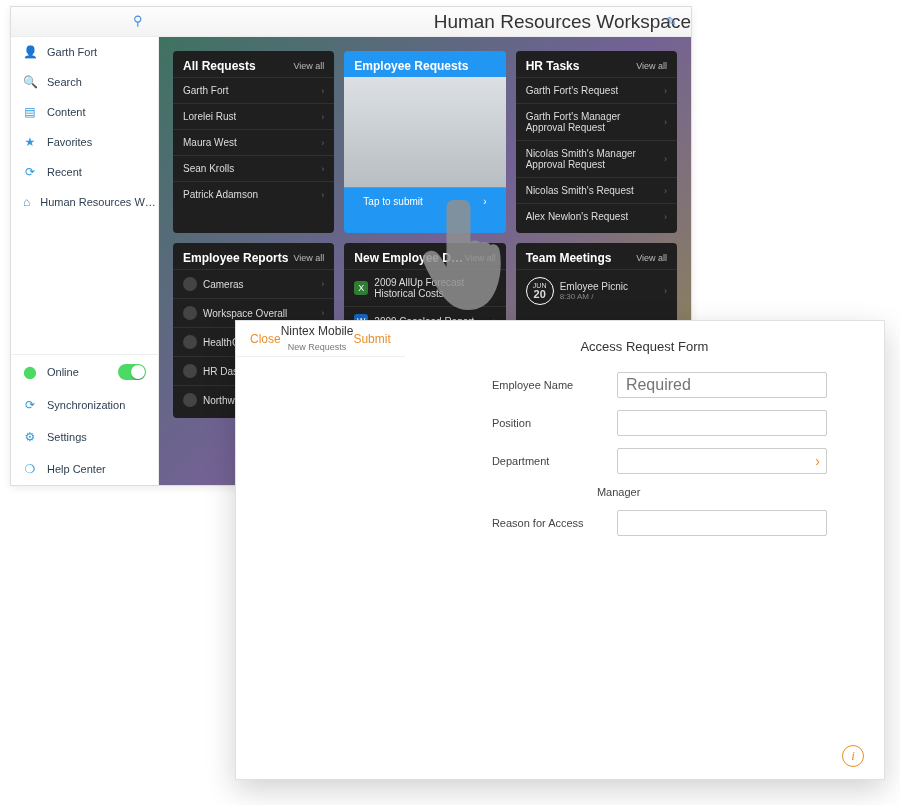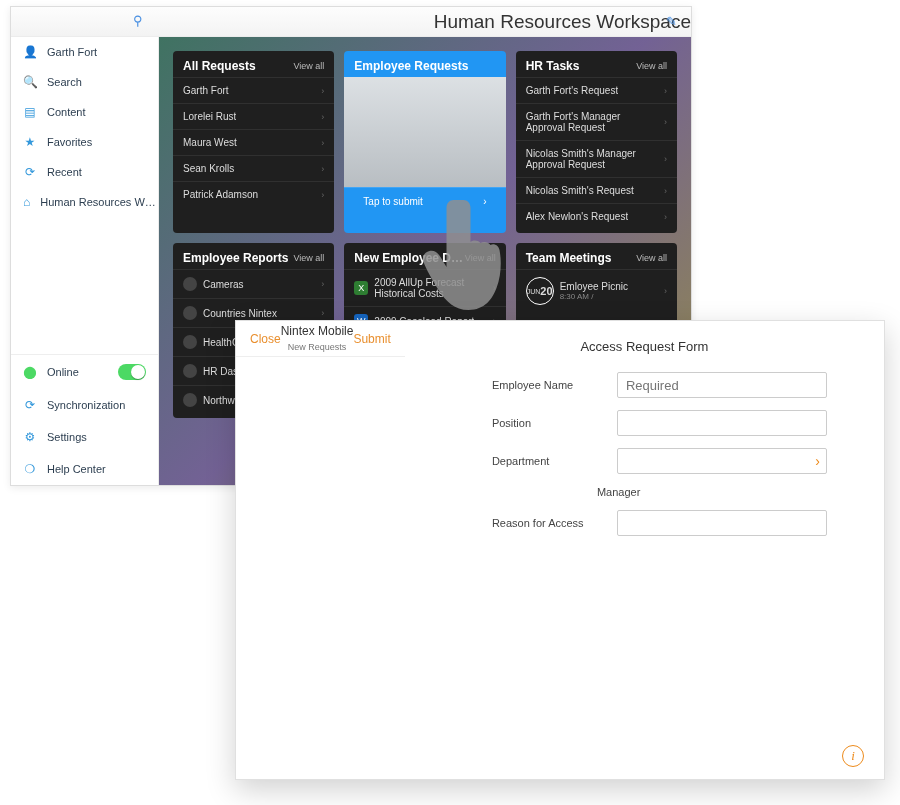--- a/index.html
+++ b/index.html
@@ -46,21 +46,21 @@
   .crow .chev { color: #666; font-size: 9px; }
   .crow .lead { display: flex; align-items: center; gap: 6px; overflow:hidden; }
   .crow .av { width: 14px; height: 14px; border-radius: 50%; background: #444; flex:none; display:inline-block;}
   .crow .sq { width:14px; height:14px; border-radius:3px; background:#2e7d32; color:#fff; font-size:9px; display:flex; align-items:center; justify-content:center; flex:none;}
   .crow .sq.b { background:#1565c0;}
   .crow .lead span.t { white-space: nowrap; overflow:hidden; text-overflow:ellipsis; }
 
   .imgbox { height: 110px; background: linear-gradient(0deg, rgba(0,0,0,.1), rgba(255,255,255,.3)), #cdd3d8; position: relative; }
   .tap { padding: 8px 19px; font-size: 10px; color: #fff; border-top:1px solid rgba(255,255,255,.15); display:flex; justify-content:space-between; }
 
-  .datecirc { width:28px; height:28px; border-radius:50%; border:1.5px solid #fff; display:flex; flex-direction:row; align-items:center; justify-content:center; font-size:7px; line-height:1; }
+  .datecirc { width:28px; height:28px; border-radius:50%; border:1.5px solid #fff; display:flex; flex-direction:column; align-items:center; justify-content:center; font-size:7px; line-height:1; }
   .datecirc .d { font-size:11px; font-weight:700;}
 
   
   .finger { position:absolute; left: 415px; top: 190px; width: 105px; height: 130px; pointer-events:none; }
   .finger svg { width:100%; height:100%; }
 
   
   .form-window { position:absolute; left: 235px; top: 320px; width: 650px; height: 460px; background:#fff; border:1px solid #e0e0e0; box-shadow: 0 10px 28px rgba(0,0,0,.18); display:flex; }
   .fheader { height: 36px; border-bottom:1px solid #eee; display:flex; align-items:center; justify-content:space-between; padding: 0 14px; font-size: 12px; }
   .fheader .close { color:#e98f2e; cursor:pointer; }
@@ -74,21 +74,21 @@
   }
   .banner::before, .banner::after { content:""; position:absolute; border-radius:50%; }
   .banner::before { width:260px; height:200px; background: #c7ccce; left: 210px; top: -40px; filter: blur(2px);}
   .banner::after { width:260px; height:200px; background: #bfc3c4; left: 430px; top: -70px; filter: blur(2px);}
 
   .formwrap { flex:1; padding: 18px 40px 30px; overflow:auto; position:relative;}
   .formtitle { text-align:center; font-size:13px; color:#333; margin-bottom: 18px; }
   .frow { display:flex; align-items:center; margin-bottom: 12px; }
   .flabel { width: 130px; font-size: 11px; color: #444; text-align: left; padding-left: 5px;}
   .finput { width: 210px; height: 26px; border:1px solid #ccc; border-radius:2px; padding: 0 8px; font-size: 11px; color:#333; display:flex; align-items:center; position:relative; background:#fff;}
-  .finput input { border:none; outline:none; width:100%; font-size:13px; }
+  .finput input { border:none; outline:none; width:100%; font-size:16px; }
   .finput .right { position:absolute; right:6px; top:50%; transform:translateY(-50%); color:#ed8b1c; font-size:14px; }
   .frow-area { justify-content:center; margin-left: 25px;}
 
   .info-ic { position:absolute; right:20px; bottom:12px; width:22px; height:22px; border:1.5px solid #ed8b1c; border-radius:50%; color:#ed8b1c; display:flex; align-items:center; justify-content:center; font-family: Georgia, serif; font-style: italic; font-size: 13px;}
 </style>
 </head>
 <body>
 
 <div class="app-window">
   <div class="app-header">
@@ -245,21 +245,21 @@
           <div class="crow">
               <span class="lead">
                 <span class="av"></span>
                 <span class="t">Cameras</span>
               </span>
               <span class="chev">›</span>
             </div>
           <div class="crow">
               <span class="lead">
                 <span class="av"></span>
-                <span class="t">Countries Nintex</span>
+                <span class="t">Workspace Overall</span>
               </span>
               <span class="chev">›</span>
             </div>
           <div class="crow">
               <span class="lead">
                 <span class="av"></span>
                 <span class="t">HealthCare</span>
               </span>
               <span class="chev">›</span>
             </div>

